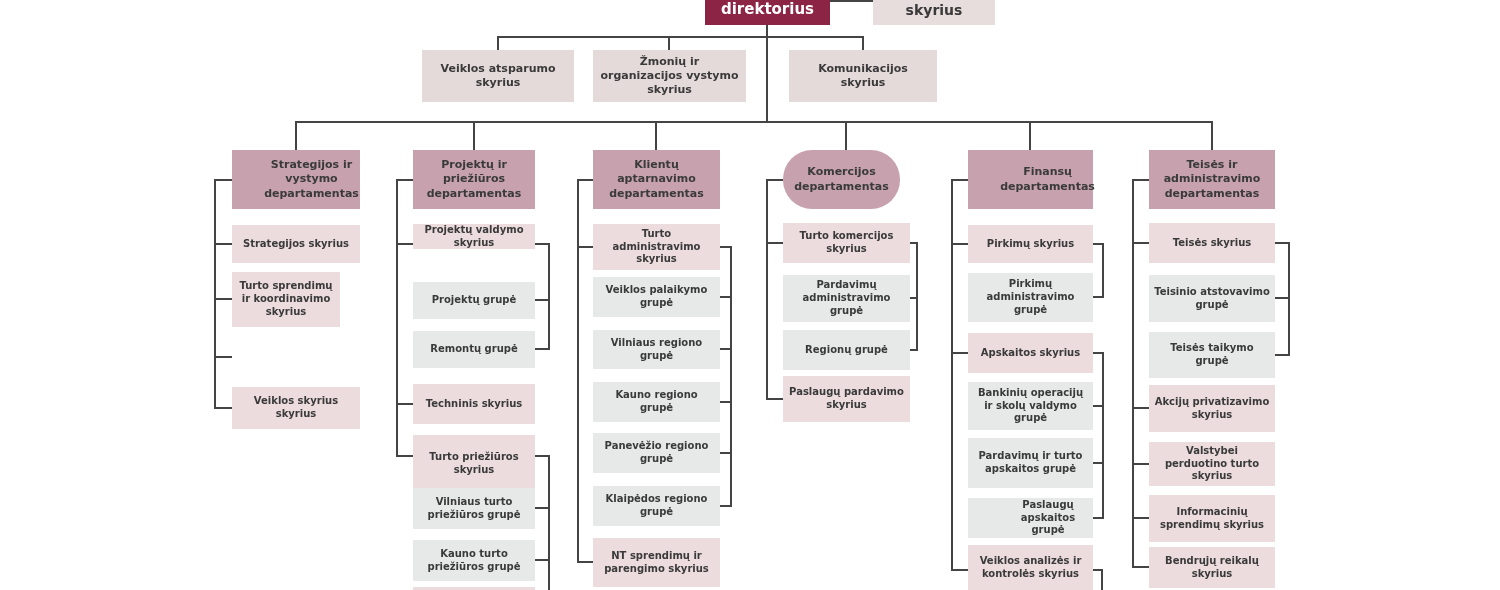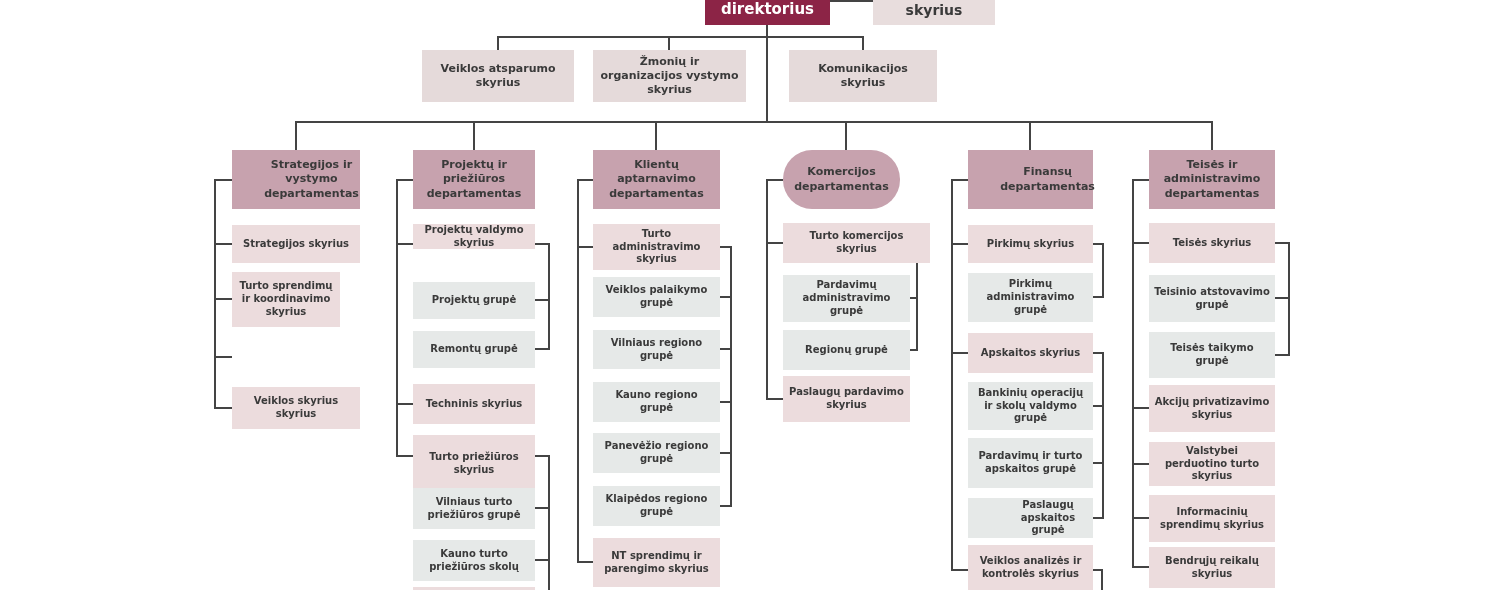--- a/index.html
+++ b/index.html
@@ -87,32 +87,32 @@
   <div class="box skyrius" style="left:232px;top:225px;width:128px;height:38px;">Strategijos skyrius</div>
   <div class="box skyrius" style="left:232px;top:272px;width:108px;height:55px;">Turto sprendimų ir koordinavimo skyrius</div>
   <div class="box skyrius" style="left:232px;top:387px;width:128px;height:42px;">Veiklos skyrius skyrius</div>
 
   <div class="box skyrius" style="left:413px;top:224px;width:122px;height:25px;">Projektų valdymo skyrius</div>
   <div class="box grupe" style="left:413px;top:282px;width:122px;height:37px;">Projektų grupė</div>
   <div class="box grupe" style="left:413px;top:331px;width:122px;height:37px;">Remontų grupė</div>
   <div class="box skyrius" style="left:413px;top:384px;width:122px;height:40px;">Techninis skyrius</div>
   <div class="box skyrius" style="left:413px;top:435px;width:122px;height:58px;">Turto priežiūros skyrius</div>
   <div class="box grupe" style="left:413px;top:488px;width:122px;height:41px;">Vilniaus turto priežiūros grupė</div>
-  <div class="box grupe" style="left:413px;top:540px;width:122px;height:41px;">Kauno turto priežiūros skolų</div>
+  <div class="box grupe" style="left:413px;top:540px;width:122px;height:41px;">Kauno turto priežiūros grupė</div>
   <div class="box skyrius" style="left:413px;top:587px;width:122px;height:3px;"></div>
 
   <div class="box skyrius" style="left:593px;top:224px;width:127px;height:46px;">Turto administravimo skyrius</div>
   <div class="box grupe" style="left:593px;top:277px;width:127px;height:40px;">Veiklos palaikymo grupė</div>
   <div class="box grupe" style="left:593px;top:330px;width:127px;height:39px;">Vilniaus regiono grupė</div>
   <div class="box grupe" style="left:593px;top:382px;width:127px;height:40px;">Kauno regiono grupė</div>
   <div class="box grupe" style="left:593px;top:433px;width:127px;height:40px;">Panevėžio regiono grupė</div>
   <div class="box grupe" style="left:593px;top:486px;width:127px;height:40px;">Klaipėdos regiono grupė</div>
   <div class="box skyrius" style="left:593px;top:538px;width:127px;height:49px;">NT sprendimų ir parengimo skyrius</div>
 
-  <div class="box skyrius" style="left:783px;top:223px;width:147px;height:40px;">Turto komercijos skyrius</div>
+  <div class="box skyrius" style="left:783px;top:223px;width:127px;height:40px;">Turto komercijos skyrius</div>
   <div class="box grupe" style="left:783px;top:275px;width:127px;height:47px;">Pardavimų administravimo grupė</div>
   <div class="box grupe" style="left:783px;top:330px;width:127px;height:40px;">Regionų grupė</div>
   <div class="box skyrius" style="left:783px;top:376px;width:127px;height:46px;">Paslaugų pardavimo skyrius</div>
 
   <div class="box skyrius" style="left:968px;top:225px;width:125px;height:38px;">Pirkimų skyrius</div>
   <div class="box grupe" style="left:968px;top:273px;width:125px;height:49px;">Pirkimų administravimo grupė</div>
   <div class="box skyrius" style="left:968px;top:333px;width:125px;height:40px;">Apskaitos skyrius</div>
   <div class="box grupe" style="left:968px;top:382px;width:125px;height:48px;">Bankinių operacijų ir skolų valdymo grupė</div>
   <div class="box grupe" style="left:968px;top:438px;width:125px;height:50px;">Pardavimų ir turto apskaitos grupė</div>
   <div class="box grupe" style="left:968px;top:498px;width:125px;height:40px;padding-left:40px;">Paslaugų apskaitos grupė</div>

